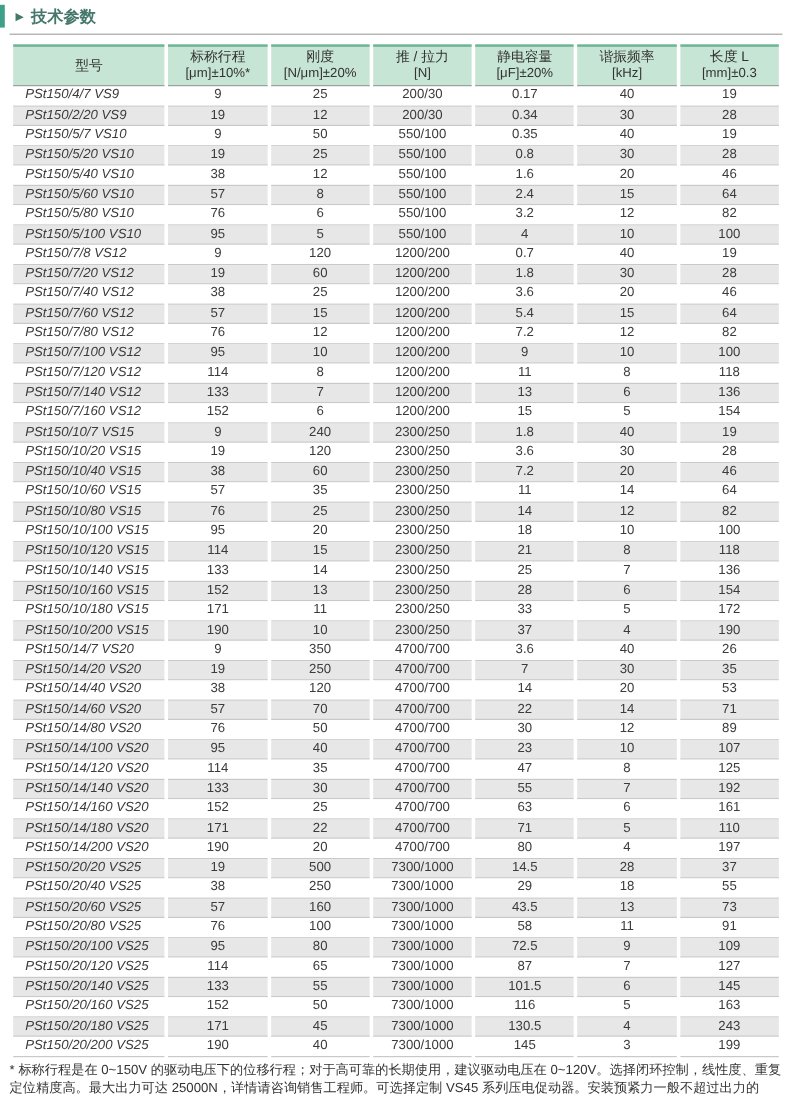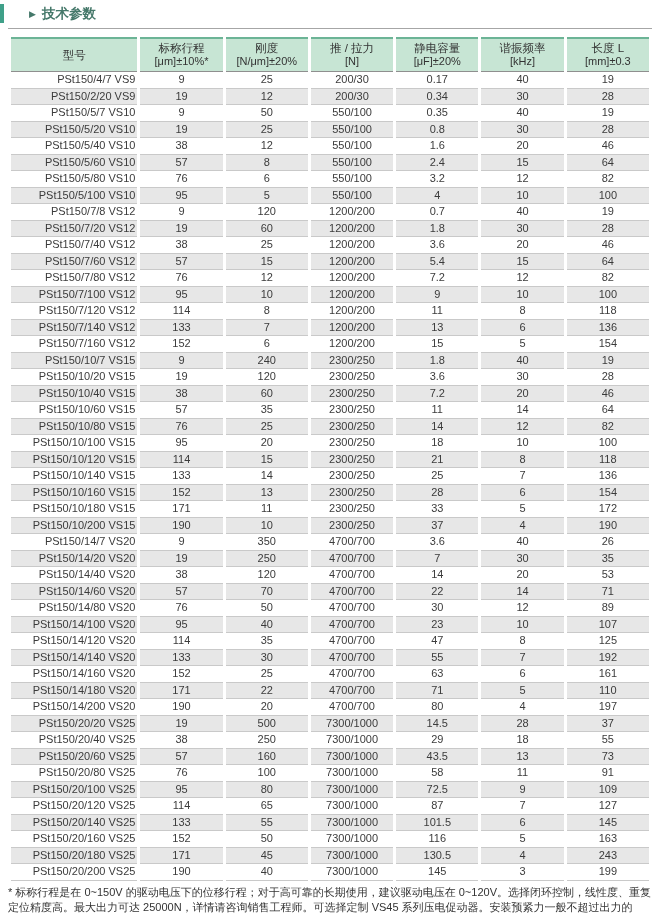--- a/index.html
+++ b/index.html
@@ -12,21 +12,21 @@
     --row-border:#C9C9C9;
     --text:#3B3B3B;
     --rule:#A6A6A6;
   }
   *{box-sizing:border-box;margin:0;padding:0;}
   html,body{background:#fff;}
   body{font-family:"Liberation Sans","DejaVu Sans",sans-serif;color:var(--text);}
   .page{position:relative;width:660px;height:914px;background:#fff;overflow:hidden;}
 
   .accent-bar{position:absolute;left:0;top:4px;width:4px;height:19px;background:var(--accent);}
-  .title-row{padding:5px 0 0 13px;color:var(--title-color);font-weight:bold;font-size:13.5px;line-height:18px;margin-left:16px;}
+  .title-row{padding:5px 0 0 13px;color:var(--title-color);font-weight:bold;font-size:13.5px;line-height:18px;}
   .title-row .arrow{font-size:9px;margin-right:6px;position:relative;top:-1px;color:var(--title-color);}
   .rule{height:0;border-top:1px solid var(--rule);margin:4px 8px 0 8px;}
 
   table.spec-table{
     width:644px;margin:8px 8px 0 8px;
     border-collapse:separate;border-spacing:3px 0;
     table-layout:fixed;
   }
   col.c-model{width:126px;}
   col.c-val{width:82px;}
@@ -39,21 +39,21 @@
   }
   thead th .h-name{font-size:11.5px;}
   thead th .h-unit{font-size:11px;}
   tbody td{
     font-size:11px;line-height:13.5px;
     padding:1px 2px;text-align:center;
     border-bottom:1px solid var(--row-border);
     color:var(--text);background:#fff;
     overflow:hidden;white-space:nowrap;
   }
-  tbody td.model{text-align:right;padding-left:10px;}
+  tbody td.model{text-align:left;padding-left:10px;font-style:italic;}
   tbody tr.alt td{background:var(--row-alt);}
 
   .footnote{
     margin:4px 8px 0 8px;
     font-size:11px;line-height:15.5px;color:#333;
   }
 </style>
 </head>
 <body>
 

